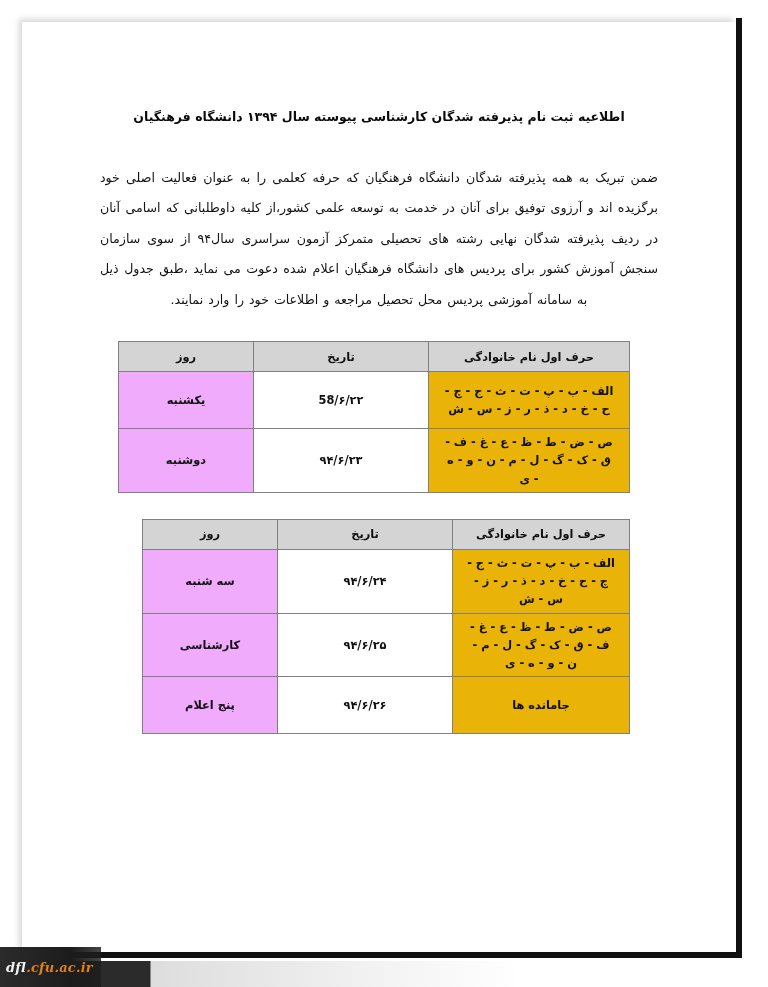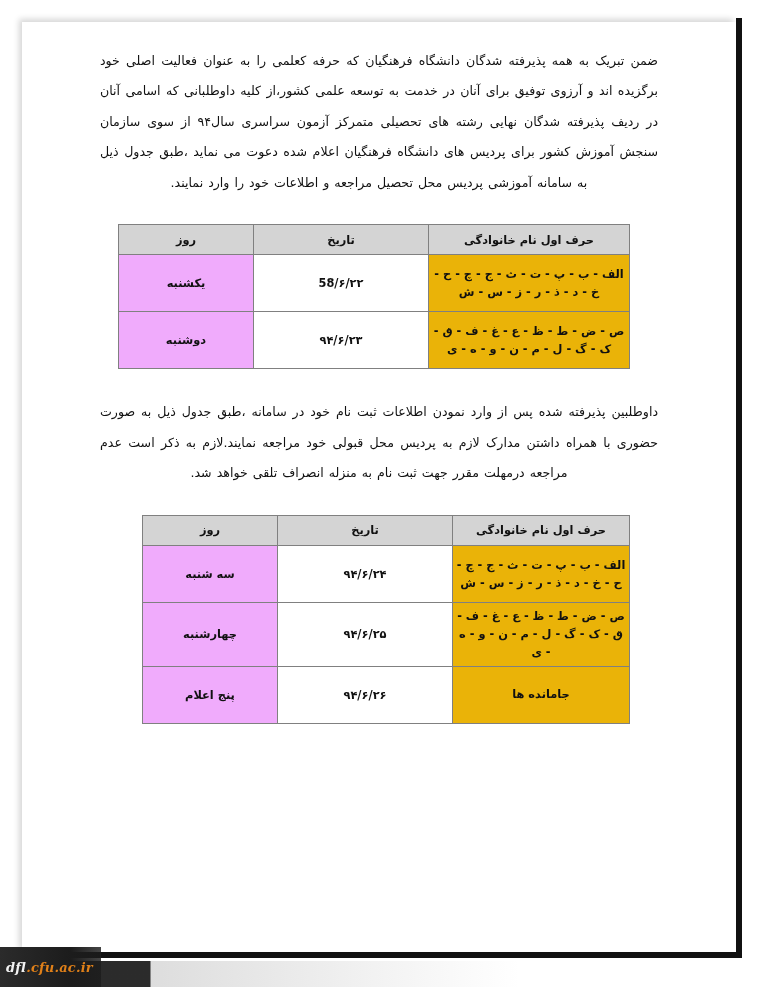--- a/index.html
+++ b/index.html
@@ -64,37 +64,37 @@
   .doc-paragraph {
     margin: 0 78px 0 78px;
     font-size: 12.6px;
     color: #111111;
     line-height: 2.42;
     text-align: justify;
     text-align-last: center;
     word-spacing: 1px;
   }
 
-  .para-one { margin-top: 24px; }
+  .para-one { margin-top: 36px; }
   .para-two { margin-top: 28px; }
 
   
   .sched-table {
     border-collapse: collapse;
     table-layout: fixed;
     background: #ffffff;
   }
   .sched-table td, .sched-table th {
     border: 1px solid #808080;
     font-size: 11.4px;
     color: #111111;
     text-align: center;
     vertical-align: middle;
     font-weight: bold;
-    padding: 4px 2px;
+    padding: 4px 14px;
     box-sizing: border-box;
   }
   .sched-table thead th {
     background: #d4d4d4;
     height: 30px;
     font-weight: bold;
   }
   .sched-table tbody td {
     height: 57px;
   }
@@ -154,20 +154,21 @@
   }
 </style>
 </head>
 <body>
 
 <div class="screen">
 
   <div class="page-sheet">
     <div class="page-inner">
 
+      <h1 class="doc-title">اطلاعیه ثبت نام پذیرفته شدگان کارشناسی پیوسته سال ۱۳۹۴ دانشگاه فرهنگیان</h1>
 
       <p class="doc-paragraph para-one">ضمن تبریک به همه پذیرفته شدگان دانشگاه فرهنگیان که حرفه کعلمی را به عنوان فعالیت اصلی خود برگزیده اند و آرزوی توفیق برای آنان در خدمت به توسعه علمی کشور،از کلیه داوطلبانی که اسامی آنان در ردیف پذیرفته شدگان نهایی رشته های تحصیلی متمرکز آزمون سراسری سال۹۴ از سوی سازمان سنجش آموزش کشور برای پردیس های دانشگاه فرهنگیان اعلام شده دعوت می نماید ،طبق جدول ذیل به سامانه آموزشی پردیس محل تحصیل مراجعه و اطلاعات خود را وارد نمایند.</p>
 
       <div class="table-one-wrap">
         <table class="sched-table">
           <thead>
             <tr>
               <th class="col-letters">حرف اول نام خانوادگی</th>
               <th class="col-date">تاریخ</th>
               <th class="col-day">روز</th>
@@ -181,41 +182,40 @@
             </tr>
             <tr>
               <td class="col-letters letters-cell">ص - ض - ط - ظ - ع - غ - ف - ق - ک - گ - ل - م - ن - و - ه - ی</td>
               <td class="col-date">۹۴/۶/۲۳</td>
               <td class="col-day">دوشنبه</td>
             </tr>
           </tbody>
         </table>
       </div>
 
-      <p class="doc-paragraph para-two">داوطلبین پذیرفته شده پس از وارد نمودن اطلاعات ثبت نام خود در سامانه ،طبق جدول ذیل به صورت حضوری با همراه داشتن مدارک لازم به پردیس محل قبولی خود مراجعه نمایند.لازم به ذکر است عدم مراجعه درمهلت مقرر جهت ثبت نام به منزله انصراف تلقی خواهد شد.</p>
 
       <div class="table-two-wrap">
         <table class="sched-table">
           <thead>
             <tr>
               <th class="col-letters">حرف اول نام خانوادگی</th>
               <th class="col-date">تاریخ</th>
               <th class="col-day">روز</th>
             </tr>
           </thead>
           <tbody>
             <tr>
               <td class="col-letters letters-cell">الف - ب - پ - ت - ث - ج - چ - ح - خ - د - ذ - ر - ز - س - ش</td>
               <td class="col-date">۹۴/۶/۲۴</td>
               <td class="col-day">سه شنبه</td>
             </tr>
             <tr>
               <td class="col-letters letters-cell">ص - ض - ط - ظ - ع - غ - ف - ق - ک - گ - ل - م - ن - و - ه - ی</td>
               <td class="col-date">۹۴/۶/۲۵</td>
-              <td class="col-day">چهارشنبه</td>
+              <td class="col-day">کارشناسی</td>
             </tr>
             <tr>
               <td class="col-letters letters-cell">جامانده ها</td>
               <td class="col-date">۹۴/۶/۲۶</td>
               <td class="col-day">پنج اعلام</td>
             </tr>
           </tbody>
         </table>
       </div>
 

